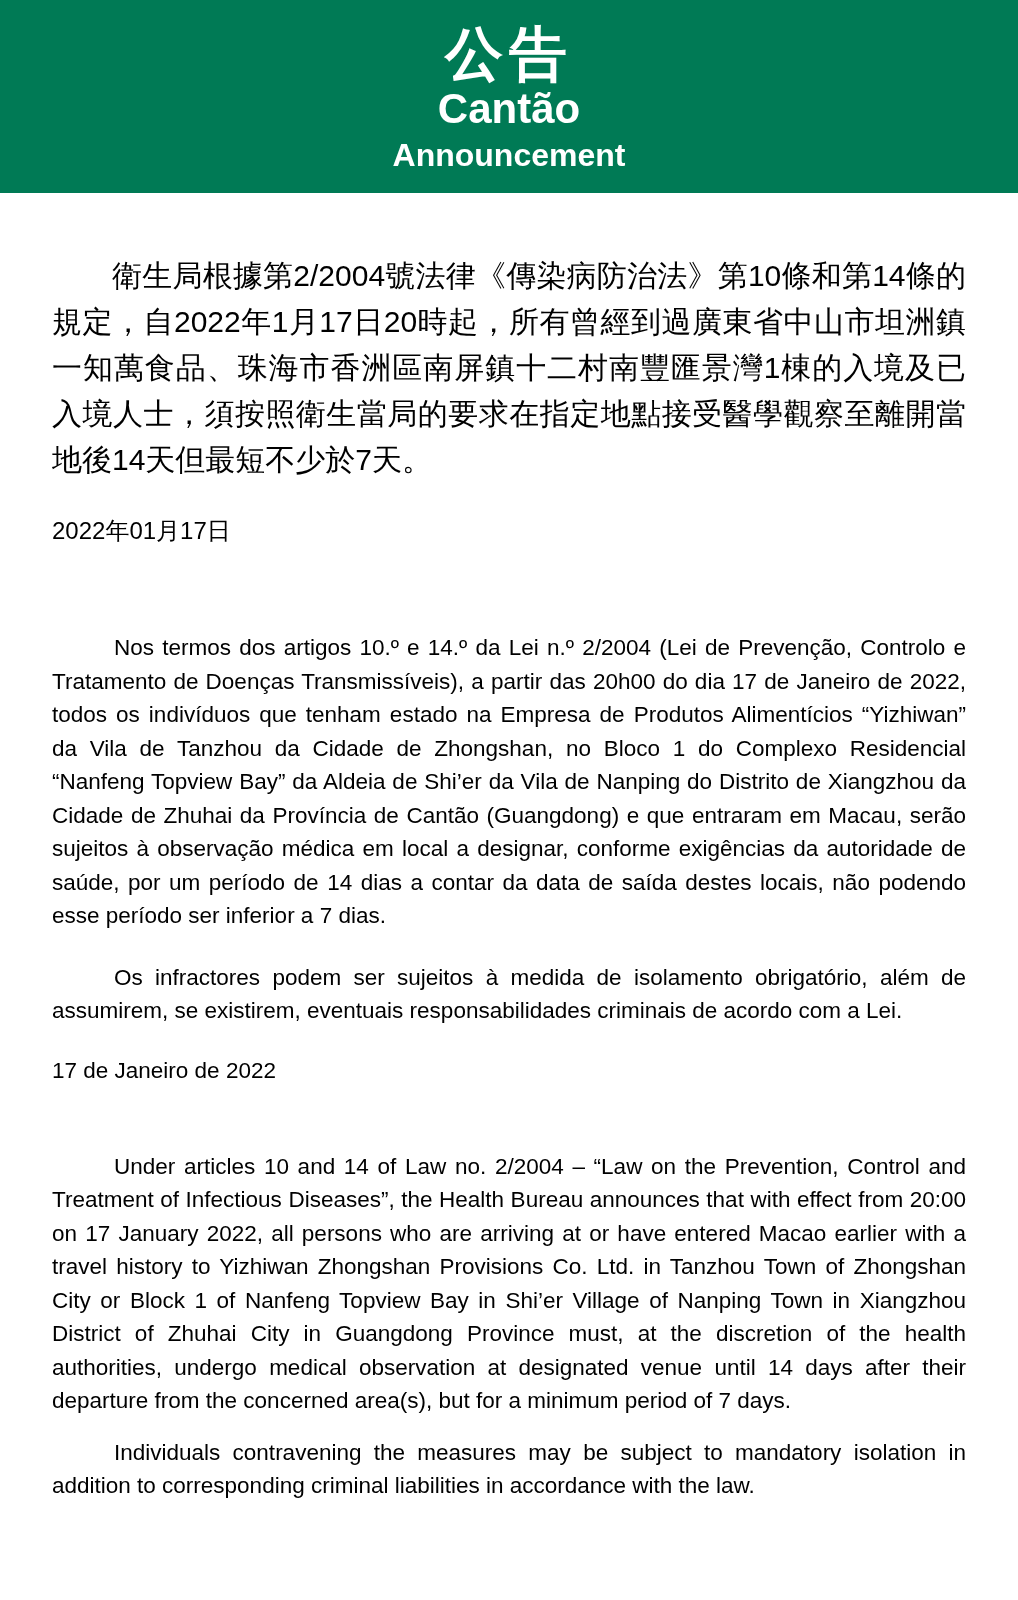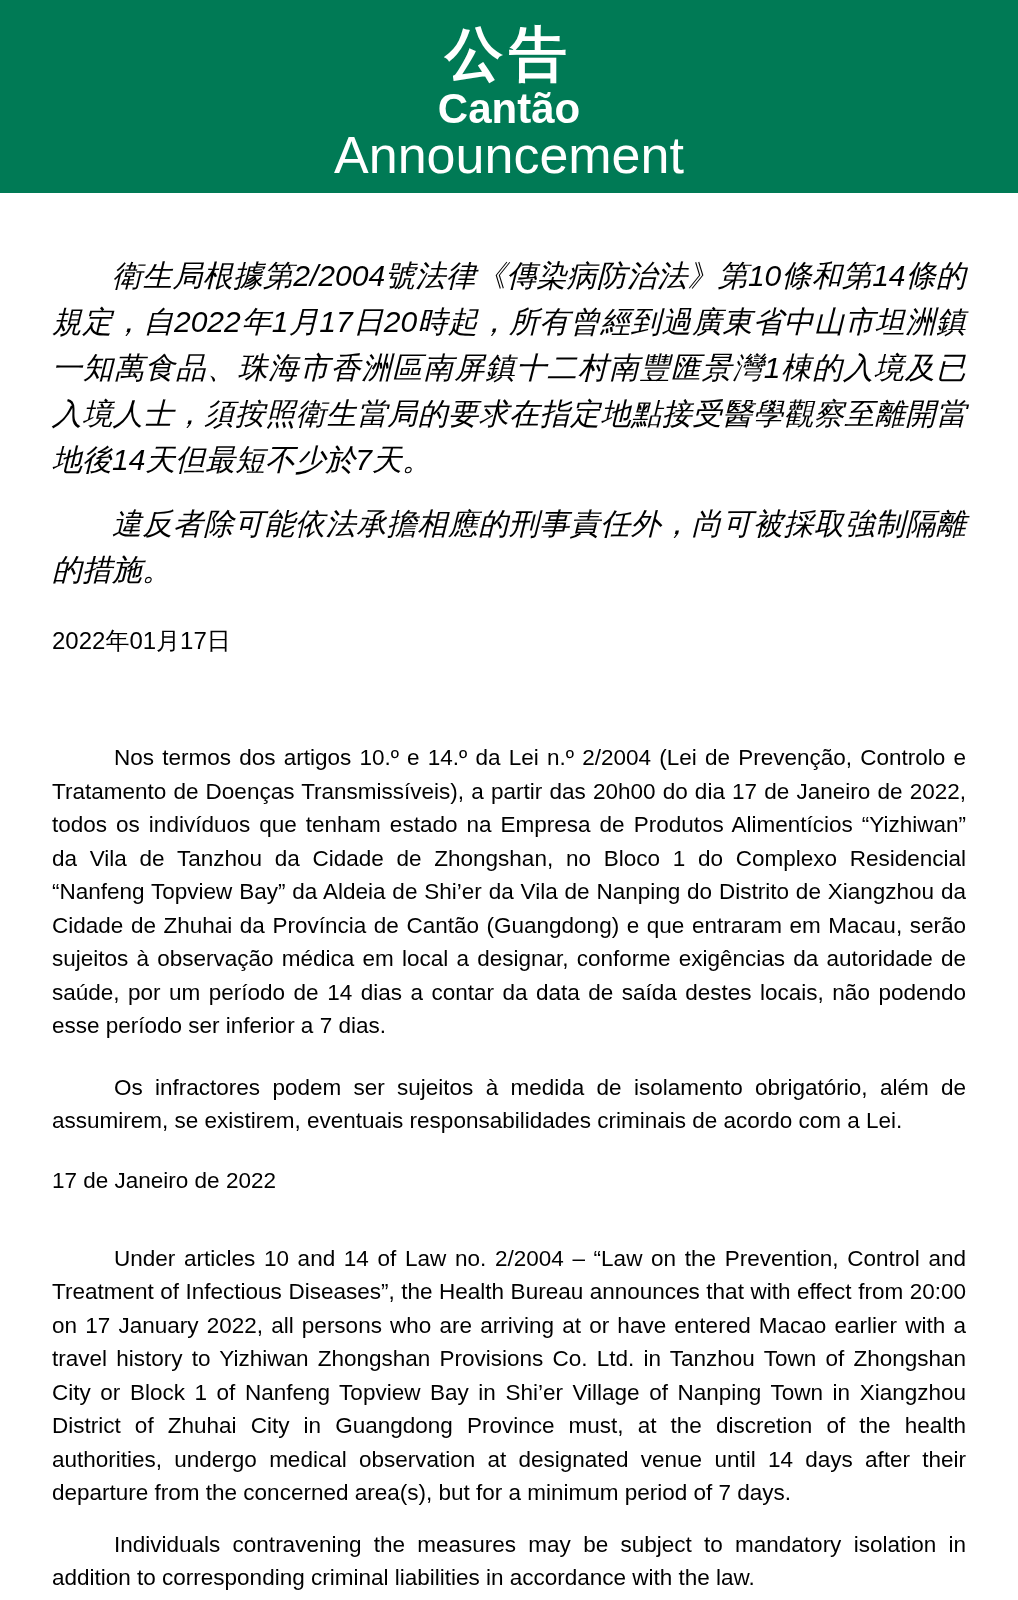--- a/index.html
+++ b/index.html
@@ -35,76 +35,74 @@
     font-weight: bold;
     line-height: 64px;
     letter-spacing: 6px;
   }
   .banner .title-pt {
     font-size: 42px;
     font-weight: bold;
     line-height: 46px;
   }
   .banner .title-en {
-    font-size: 52px;
-    font-weight: normal;
+    font-size: 32px;
+    font-weight: bold;
     line-height: 46px;
   }
 
   
   .content {
     padding: 0 52px;
     flex: none;
   }
   .zh-para {
     margin-top: 60px;
     font-size: 30px;
     line-height: 46px;
     text-align: justify;
     text-justify: inter-ideograph;
     text-indent: 2em;
-    font-style: italic;
   }
   .zh-para.second { margin-top: 18px; }
   .zh-date {
     margin-top: 28px;
     font-size: 24px;
     line-height: 40px;
   }
   .latin-para {
     font-size: 22.5px;
     line-height: 33.5px;
     text-align: justify;
     text-indent: 62px;
   }
   .pt-1 { margin-top: 80px; }
   .pt-2 { margin-top: 28px; }
   .pt-date {
     margin-top: 28px;
     font-size: 22.5px;
     line-height: 30px;
   }
-  .en-1 { margin-top: 46px; }
+  .en-1 { margin-top: 64px; }
   .en-2 { margin-top: 18px; }
 </style>
 </head>
 <body>
 
 <div class="page">
 
   <div class="banner">
     <div class="title-zh">公告</div>
     <div class="title-pt">Cantão</div>
     <div class="title-en">Announcement</div>
   </div>
 
   <div class="content">
 
     <p class="zh-para">衛生局根據第2/2004號法律《傳染病防治法》第10條和第14條的規定，自2022年1月17日20時起，所有曾經到過廣東省中山市坦洲鎮一知萬食品、珠海市香洲區南屏鎮十二村南豐匯景灣1棟的入境及已入境人士，須按照衛生當局的要求在指定地點接受醫學觀察至離開當地後14天但最短不少於7天。</p>
-    <p class="zh-para second">違反者除可能依法承擔相應的刑事責任外，尚可被採取強制隔離的措施。</p>
     <p class="zh-date">2022年01月17日</p>
 
     <p class="latin-para pt-1">Nos termos dos artigos 10.º e 14.º da Lei n.º 2/2004 (Lei de Prevenção, Controlo e Tratamento de Doenças Transmissíveis), a partir das 20h00 do dia 17 de Janeiro de 2022, todos os indivíduos que tenham estado na Empresa de Produtos Alimentícios “Yizhiwan” da Vila de Tanzhou da Cidade de Zhongshan, no Bloco 1 do Complexo Residencial “Nanfeng Topview Bay” da Aldeia de Shi’er da Vila de Nanping do Distrito de Xiangzhou da Cidade de Zhuhai da Província de Cantão (Guangdong) e que entraram em Macau, serão sujeitos à observação médica em local a designar, conforme exigências da autoridade de saúde, por um período de 14 dias a contar da data de saída destes locais, não podendo esse período ser inferior a 7 dias.</p>
     <p class="latin-para pt-2">Os infractores podem ser sujeitos à medida de isolamento obrigatório, além de assumirem, se existirem, eventuais responsabilidades criminais de acordo com a Lei.</p>
     <p class="pt-date">17 de Janeiro de 2022</p>
 
     <p class="latin-para en-1">Under articles 10 and 14 of Law no. 2/2004 – “Law on the Prevention, Control and Treatment of Infectious Diseases”, the Health Bureau announces that with effect from 20:00 on 17 January 2022, all persons who are arriving at or have entered Macao earlier with a travel history to Yizhiwan Zhongshan Provisions Co. Ltd. in Tanzhou Town of Zhongshan City or Block 1 of Nanfeng Topview Bay in Shi’er Village of Nanping Town in Xiangzhou District of Zhuhai City in Guangdong Province must, at the discretion of the health authorities, undergo medical observation at designated venue until 14 days after their departure from the concerned area(s), but for a minimum period of 7 days.</p>
     <p class="latin-para en-2">Individuals contravening the measures may be subject to mandatory isolation in addition to corresponding criminal liabilities in accordance with the law.</p>
 
   </div>

